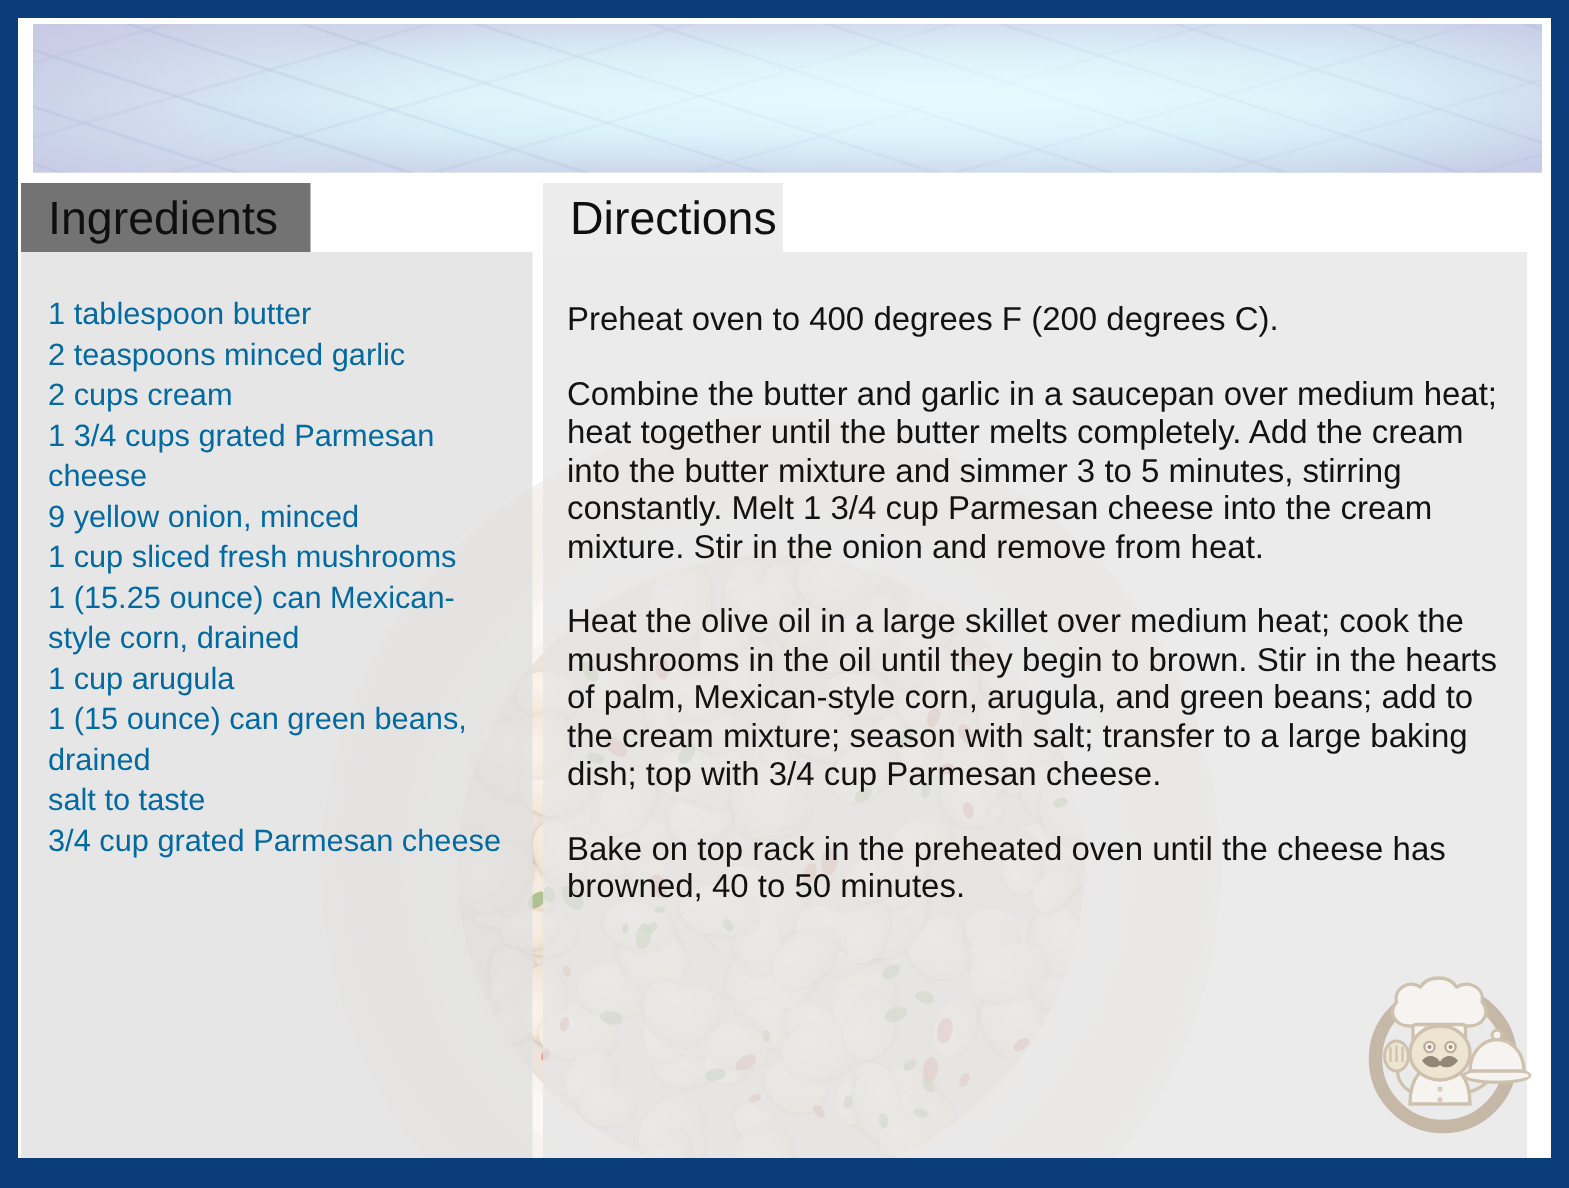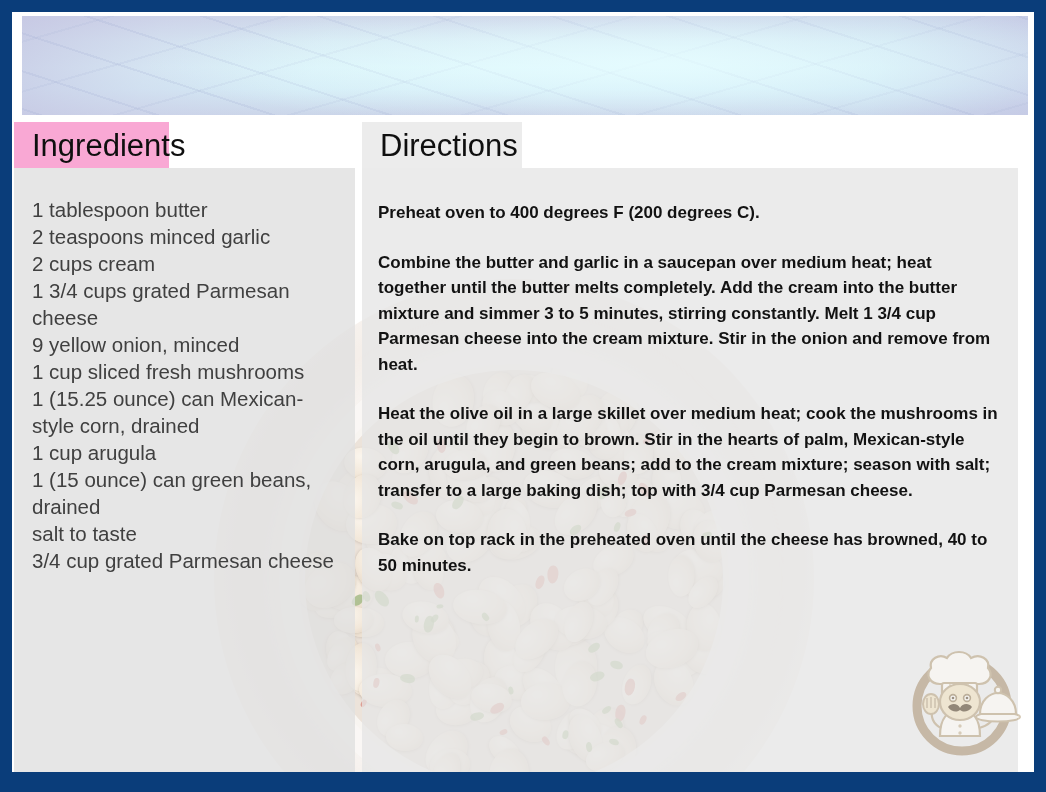--- a/index.html
+++ b/index.html
@@ -174,22 +174,22 @@
 
   .tab {
     position: absolute;
     top: 110px;
     height: 46px;
     display: flex;
     align-items: center;
   }
   #ingredients-tab {
     left: 2px;
-    width: 155px;
-    background: #f9a8d4;
+    width: 193px;
+    background: #737373;
   }
   #directions-tab {
     left: 350px;
     width: 160px;
     background: #ececec;
   }
   .tab .tab-label {
     font-size: 31px;
     color: #0f0f0f;
     padding-left: 18px;
@@ -200,33 +200,32 @@
     position: absolute;
     left: 0; top: 0;
     width: 100%;
     padding: 28px 12px 10px 18px;
   }
 
   #ingredient-list {
     list-style: none;
     font-size: 20.5px;
     line-height: 27px;
-    color: #404040;
+    color: #0369a1;
   }
   #ingredient-list li { margin: 0; }
 
   #directions-body {
     padding: 32px 14px 10px 16px;
   }
   #directions-body p {
-    font-size: 17px;
+    font-size: 22px;
     line-height: 25.5px;
     color: #121212;
     margin-bottom: 24px;
-    font-weight: bold;
   }
   #directions-body p:last-child { margin-bottom: 0; }
 
   
   #chef-logo {
     position: absolute;
     right: 10px;
     bottom: 8px;
     width: 124px;
     height: 124px;

